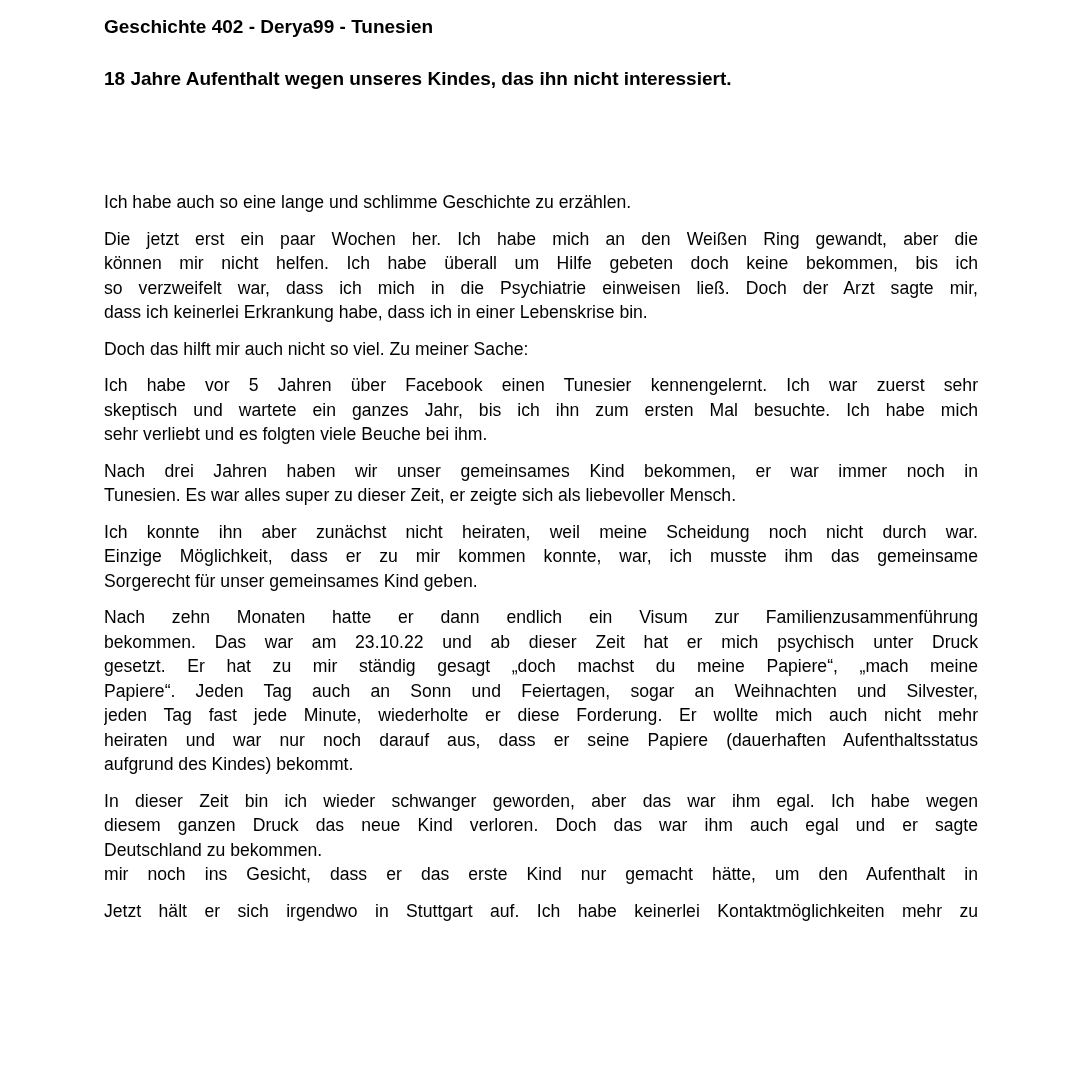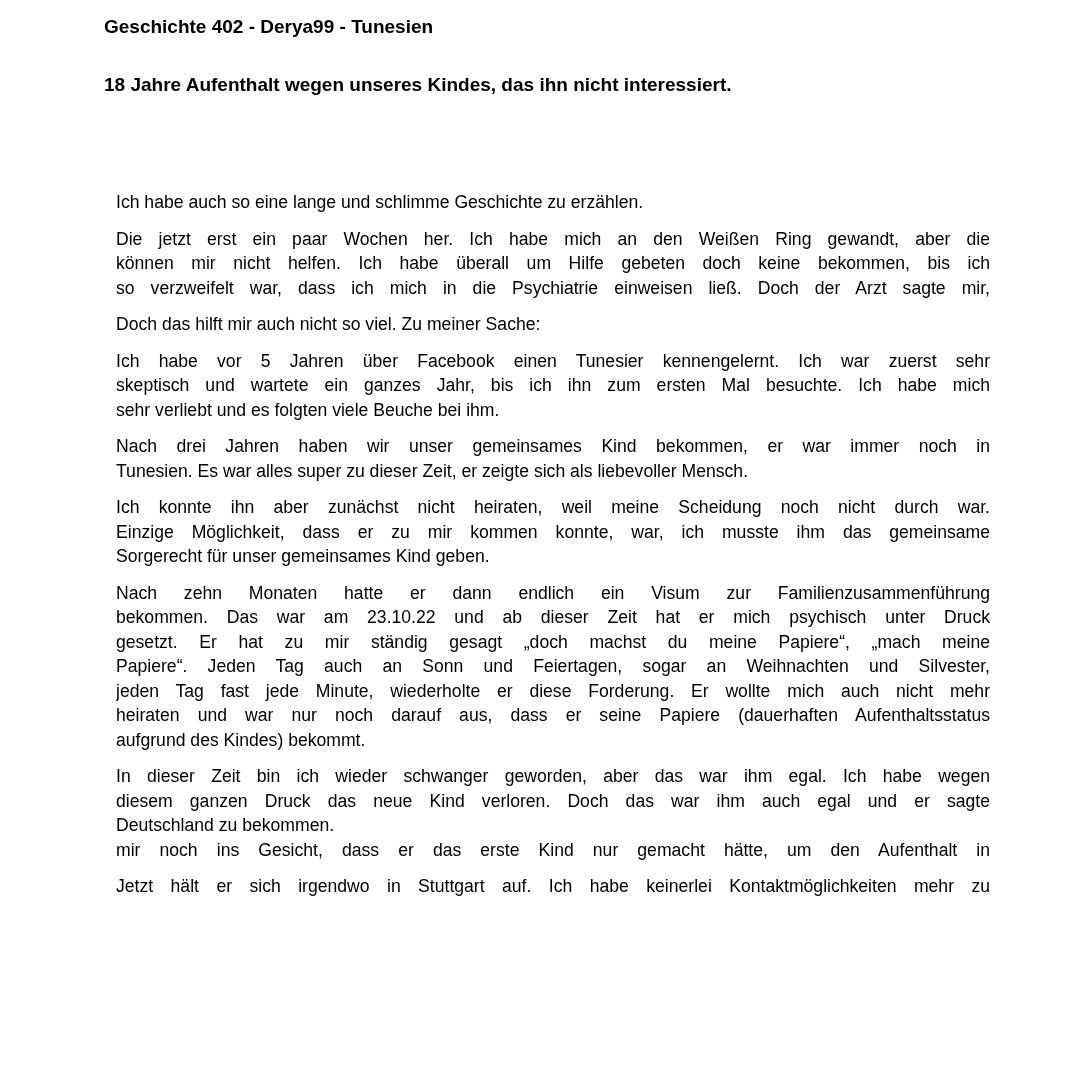--- a/index.html
+++ b/index.html
@@ -1,41 +1,42 @@
 <!DOCTYPE html>
 <html><head>
 <meta charset="utf-8">
 <style>
   html, body { margin: 0; padding: 0; background: #ffffff; }
   body { width: 1080px; height: 1079px; overflow: hidden; position: relative;
          font-family: "Liberation Sans", sans-serif; color: #000; }
   .page { position: absolute; left: 104px; top: 0; width: 874px; }
   h1 { font-size: 19px; font-weight: bold; margin: 0; position: absolute; left: 0; white-space: nowrap; }
   #t1 { top: 16px; }
-  #t2 { top: 74px; }
-  .body { position: absolute; top: 190px; left: 12px; width: 874px; font-size: 17.6px; }
+  #t2 { top: 68px; }
+  .body { position: absolute; top: 190px; left: 0; width: 874px; font-size: 17.6px; }
   .para { margin: 0 0 12px 0; }
   .line { height: 24.5px; line-height: 24.5px; white-space: nowrap; }
   .line.j { text-align: justify; text-align-last: justify; white-space: normal; overflow: hidden; }
 </style>
 </head>
 <body>
 
 <div class="page">
   <h1 id="t1">Geschichte 402 - Derya99 - Tunesien</h1>
   <h1 id="t2">18 Jahre Aufenthalt wegen unseres Kindes, das ihn nicht interessiert.</h1>
 
   <div class="body" id="body">
       <div class="para">
         <div class="line">Ich habe auch so eine lange und schlimme Geschichte zu erzählen.</div>
       </div>
       <div class="para">
         <div class="line j">Die jetzt erst ein paar Wochen her. Ich habe mich an den Weißen Ring gewandt, aber die</div>
         <div class="line j">können mir nicht helfen. Ich habe überall um Hilfe gebeten doch keine bekommen, bis ich</div>
         <div class="line j">so verzweifelt war, dass ich mich in die Psychiatrie einweisen ließ.  Doch der Arzt sagte mir,</div>
+        <div class="line">dass ich keinerlei Erkrankung habe, dass ich in einer Lebenskrise bin.</div>
       </div>
       <div class="para">
         <div class="line">Doch das hilft mir auch nicht so viel. Zu meiner Sache:</div>
       </div>
       <div class="para">
         <div class="line j">Ich habe vor 5 Jahren über Facebook einen Tunesier kennengelernt.  Ich war zuerst sehr</div>
         <div class="line j">skeptisch und wartete ein ganzes Jahr, bis ich ihn zum ersten Mal besuchte. Ich habe mich</div>
         <div class="line">sehr verliebt und es folgten viele Beuche bei ihm.</div>
       </div>
       <div class="para">

